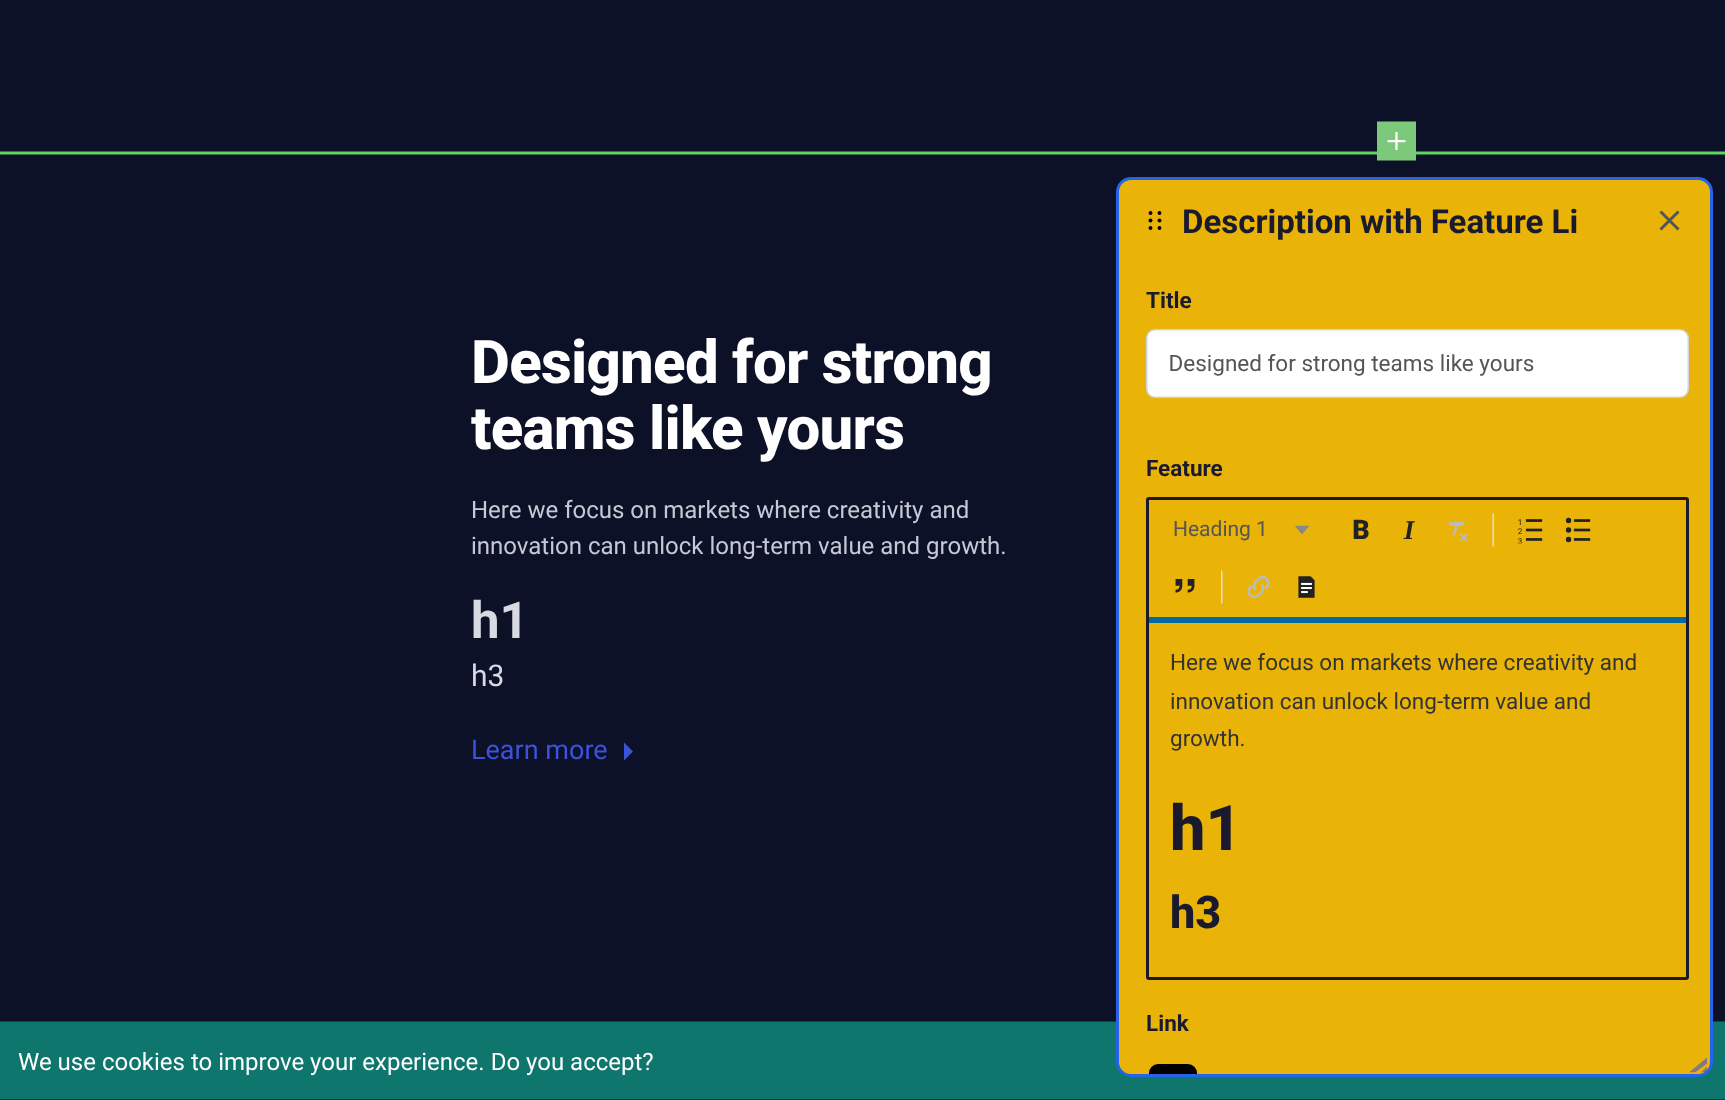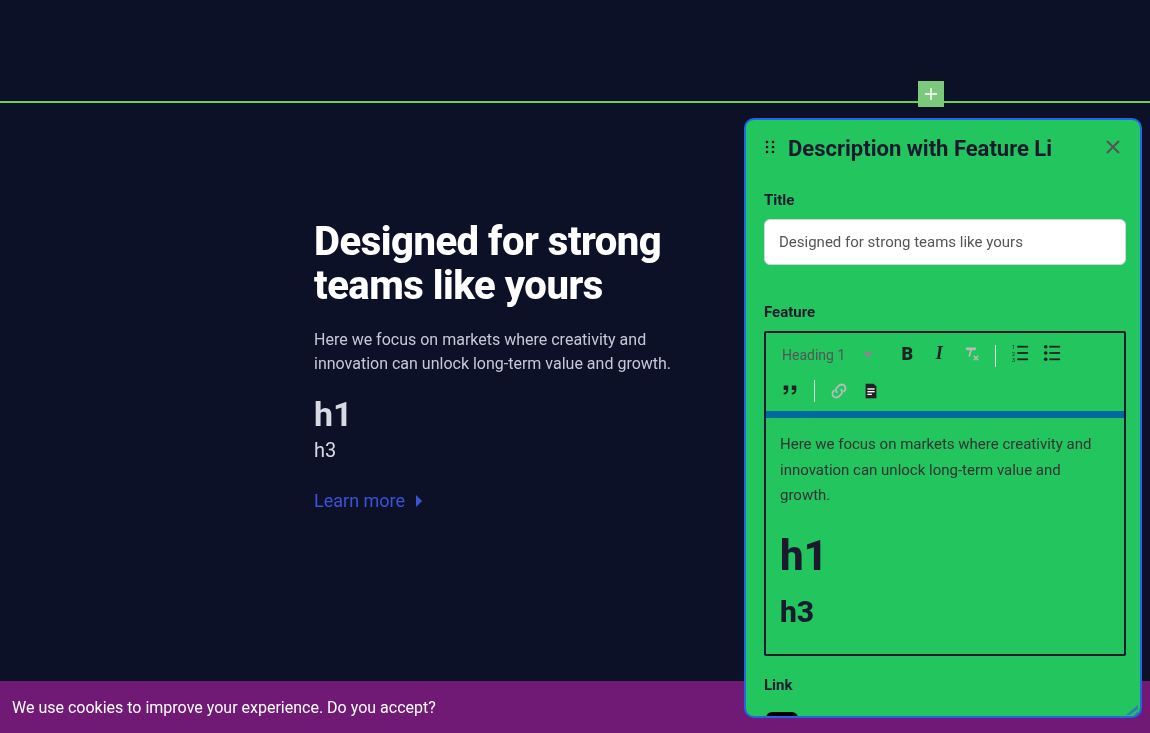--- a/index.html
+++ b/index.html
@@ -7,35 +7,35 @@
 .section-line{position:absolute;top:101px;left:0;right:0;height:2px;background:#5fd45f}
 .add-btn{position:absolute;top:81px;left:918px;width:26px;height:26px;background:#7cc97c;display:flex;align-items:center;justify-content:center;cursor:pointer;z-index:5}
 .add-btn svg{width:18px;height:18px;fill:#fff}
 .preview{position:absolute;left:314px;top:220px;width:360px;color:#fff}
 .preview-title{font-size:40px;font-weight:800;line-height:1.1;color:#fff;margin-bottom:20px;letter-spacing:-0.5px}
 .preview-body{font-size:16px;line-height:1.5;color:#c5c9d6;margin-bottom:18px}
 .preview-h1{font-size:34px;font-weight:700;color:#d8dae3;margin-top:4px;margin-bottom:4px}
 .preview-h3{font-size:20px;font-weight:400;color:#d8dae3;margin-bottom:28px}
 .preview-link{display:inline-flex;align-items:center;gap:10px;color:#3b52d9;font-size:18px;font-weight:400;cursor:pointer}
 .preview-link svg{width:8px;height:14px;fill:#3b52d9}
-.panel{position:absolute;right:8px;top:118px;width:398px;height:600px;background:#22c55e;border:2px solid #2563eb;border-radius:10px;display:flex;flex-direction:column;z-index:10}
+.panel{position:absolute;right:8px;top:118px;width:398px;height:600px;background:#eab308;border:2px solid #2563eb;border-radius:10px;display:flex;flex-direction:column;z-index:10}
 .panel-hdr{display:flex;align-items:center;padding:16px 18px 10px 18px;gap:12px}
 .drag-handle{cursor:move;color:#888}
 .drag-handle svg{width:12px;height:16px}
 .panel-title{flex:1;font-size:22px;font-weight:700;color:#1a1a2e;white-space:nowrap;overflow:hidden}
 .close-btn{cursor:pointer;color:#555}
 .close-btn svg{width:18px;height:18px}
 .panel-body{flex:1;overflow-y:auto;padding:0 14px 14px 18px}
 .panel-body::-webkit-scrollbar{width:16px}
 .panel-body::-webkit-scrollbar-track{background:#f5f5f5}
 .panel-body::-webkit-scrollbar-thumb{background:#c8c8cc;border-radius:2px}
 .field-label{font-size:15px;font-weight:700;color:#1a1a2e;margin-bottom:10px;margin-top:20px}
 .text-input{width:100%;height:46px;border:1px solid #d0d4dc;border-radius:6px;padding:0 14px;font-size:15px;color:#555;outline:none;margin-bottom:18px}
 .editor{border:2px solid #1a1a2e;border-radius:2px;margin-bottom:18px;overflow:hidden}
-.toolbar{display:flex;align-items:flex-end;flex-wrap:wrap;padding:6px 10px;gap:4px;border-bottom:7px solid #0369a1}
+.toolbar{display:flex;align-items:center;flex-wrap:wrap;padding:6px 10px;gap:4px;border-bottom:4px solid #0369a1}
 .fmt-select{display:inline-flex;align-items:center;gap:18px;font-size:14px;color:#555;padding:4px 6px;cursor:pointer;white-space:nowrap;margin-right:10px}
 .fmt-select svg{width:10px;height:6px;fill:#888}
 .tb-btn{width:28px;height:28px;display:inline-flex;align-items:center;justify-content:center;cursor:pointer;color:#222;border-radius:3px}
 .tb-btn.muted{color:#bbb}
 .tb-sep{width:1px;height:22px;background:#ddd;margin:0 6px}
 .tb-row2{width:100%;display:flex;align-items:center;gap:4px;padding-top:6px}
 .editor-content{position:relative;padding:14px 14px 14px 14px;height:236px;overflow-y:auto}
 .editor-content::-webkit-scrollbar{width:14px}
 .editor-content::-webkit-scrollbar-track{background:#f5f5f5}
 .editor-content::-webkit-scrollbar-thumb{background:#c8c8cc}
@@ -43,21 +43,21 @@
 .ec-h1{font-size:42px;font-weight:800;color:#1a1a2e;margin:22px 0 6px 0}
 .ec-h3{font-size:30px;font-weight:800;color:#1a1a2e;margin:14px 0 6px 0}
 .link-section{margin-top:2px}
 .link-section .field-label{margin-bottom:14px}
 .link-item{display:flex;align-items:center;gap:14px;padding:4px 2px}
 .link-add{width:32px;height:32px;background:#000;border-radius:6px;display:flex;align-items:center;justify-content:center;cursor:pointer}
 .link-add svg{width:16px;height:16px;fill:#fff}
 .link-label{flex:1;font-size:15px;font-weight:600;color:#333}
 .link-drag{cursor:move;color:#bbb}
 .link-drag svg{width:12px;height:16px}
-.cookie{position:absolute;left:0;right:0;bottom:0;height:52px;background:#701a75;display:flex;align-items:center;padding:0 12px;color:#fff;font-size:16px}
+.cookie{position:absolute;left:0;right:0;bottom:0;height:52px;background:#0f766e;display:flex;align-items:center;padding:0 12px;color:#fff;font-size:16px}
 .resize-handle{position:absolute;right:2px;bottom:2px;width:14px;height:14px;cursor:nwse-resize}
 .resize-handle svg{width:14px;height:14px;fill:#3b52d9}
 </style>
 </head>
 <body>
 
 <div class="section-line"></div>
 <div class="add-btn">
   <svg viewBox="0 0 24 24">
       <path d="M11 4h2v7h7v2h-7v7h-2v-7H4v-2h7z"></path>

